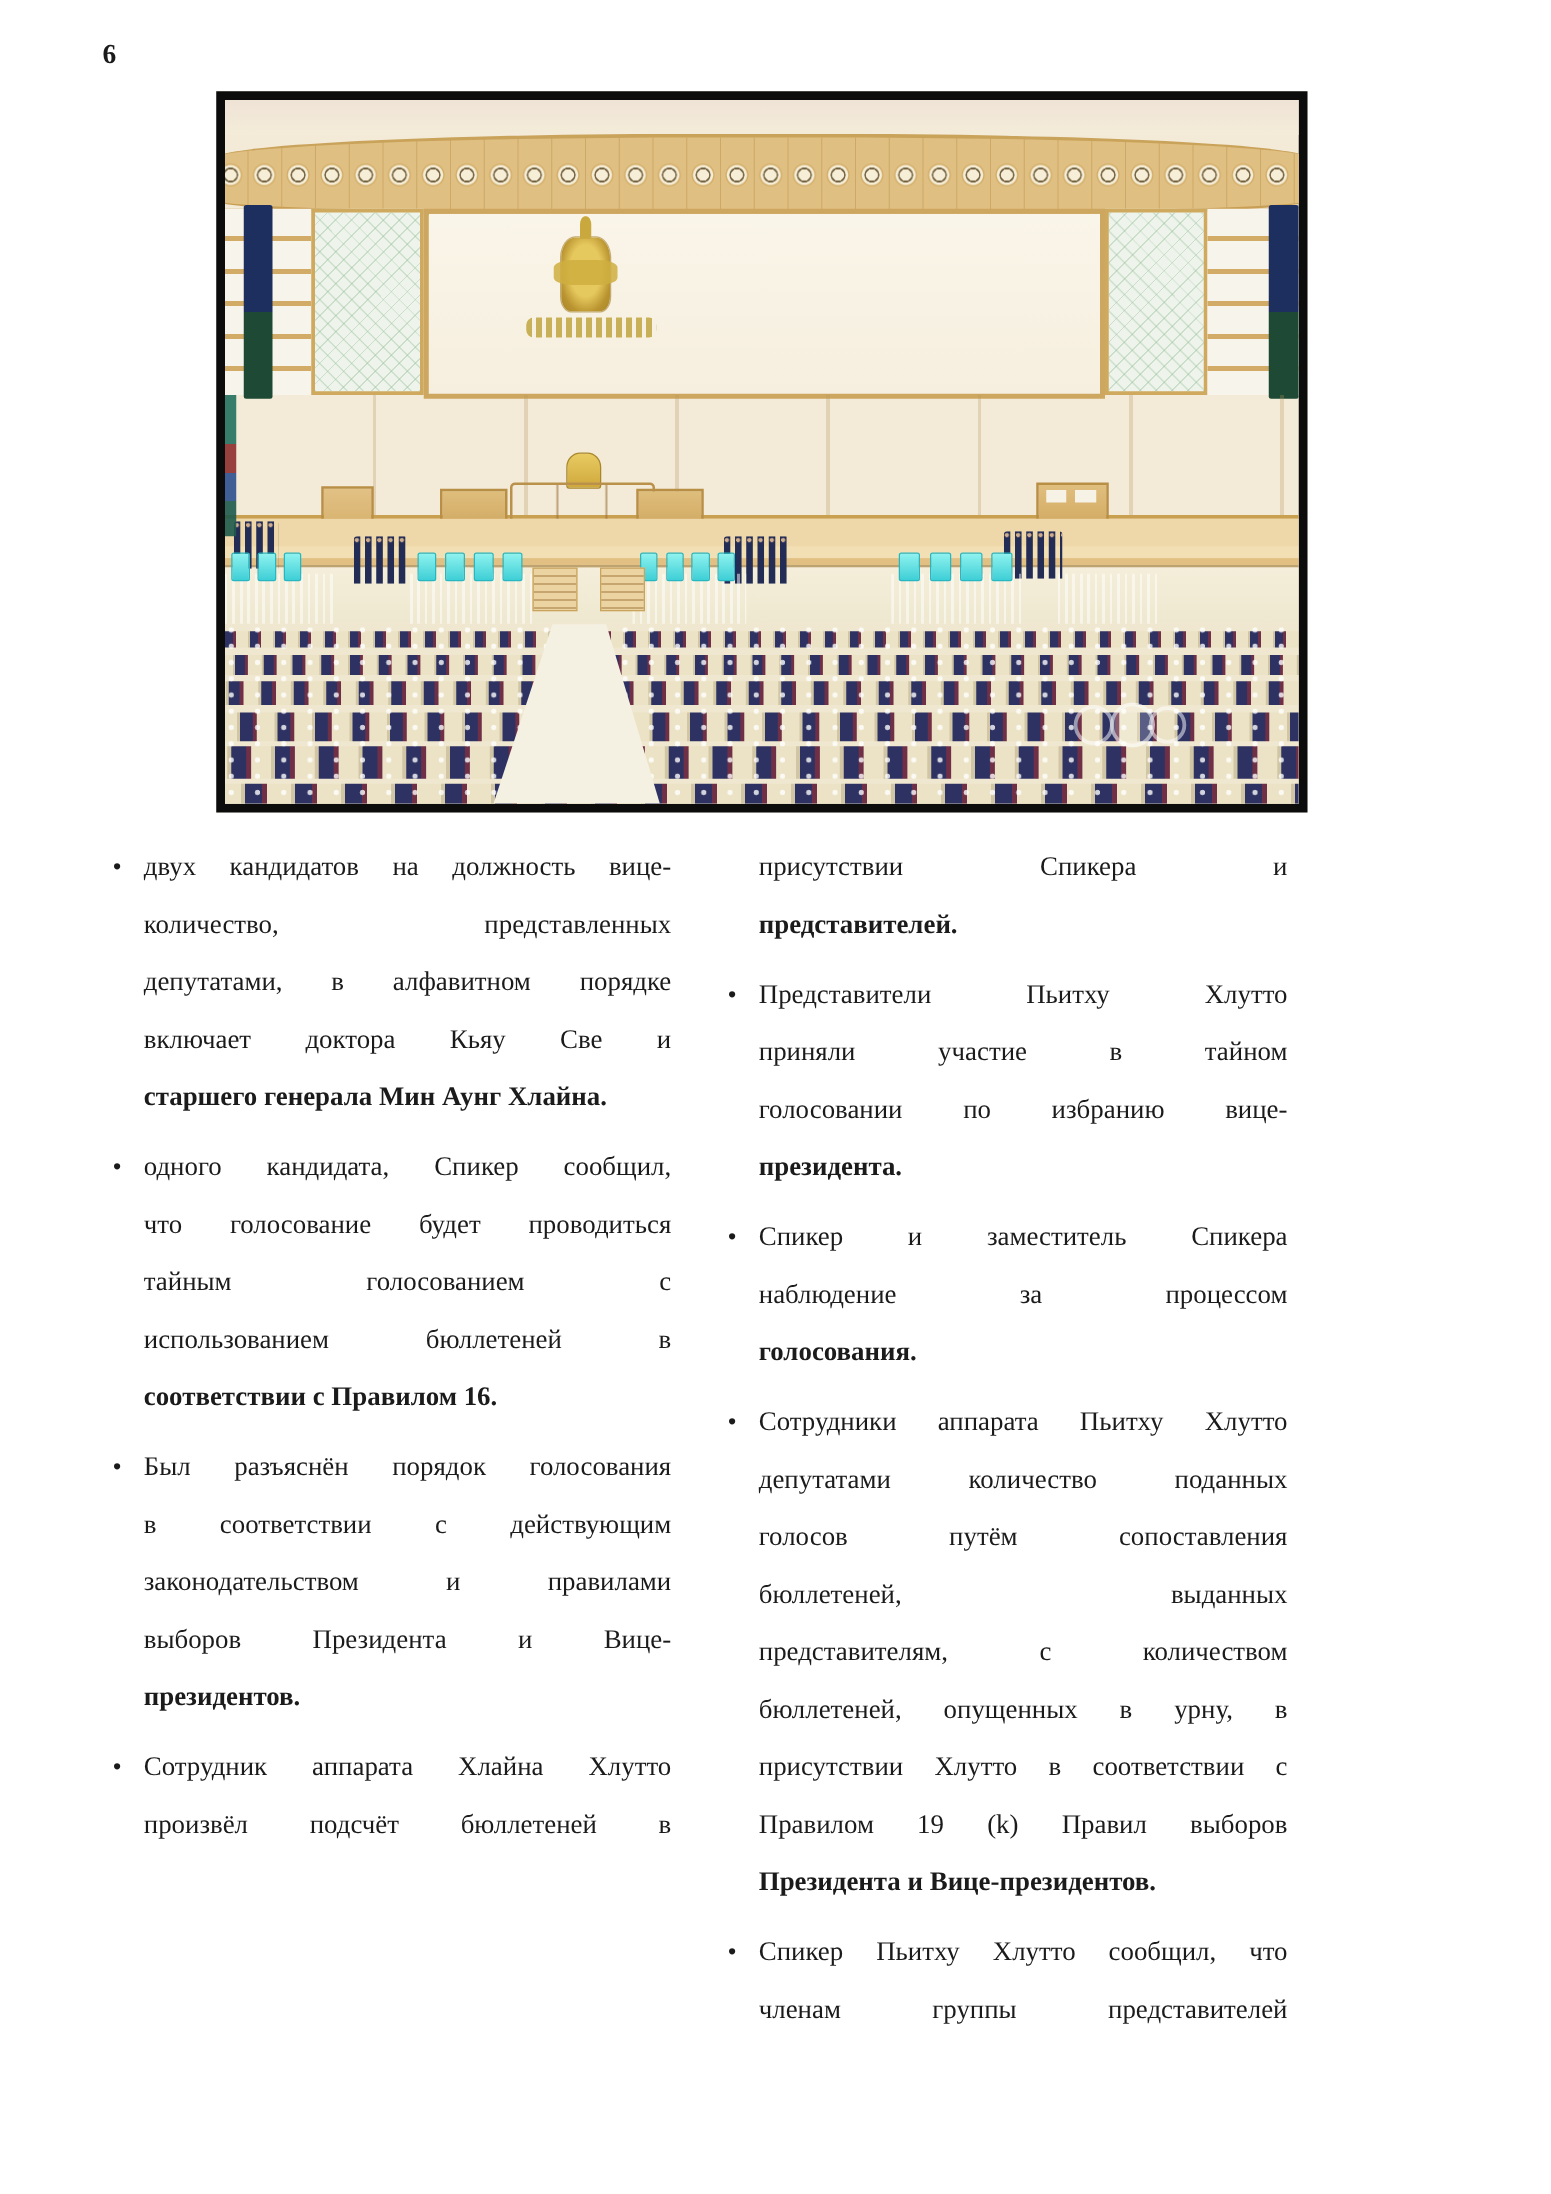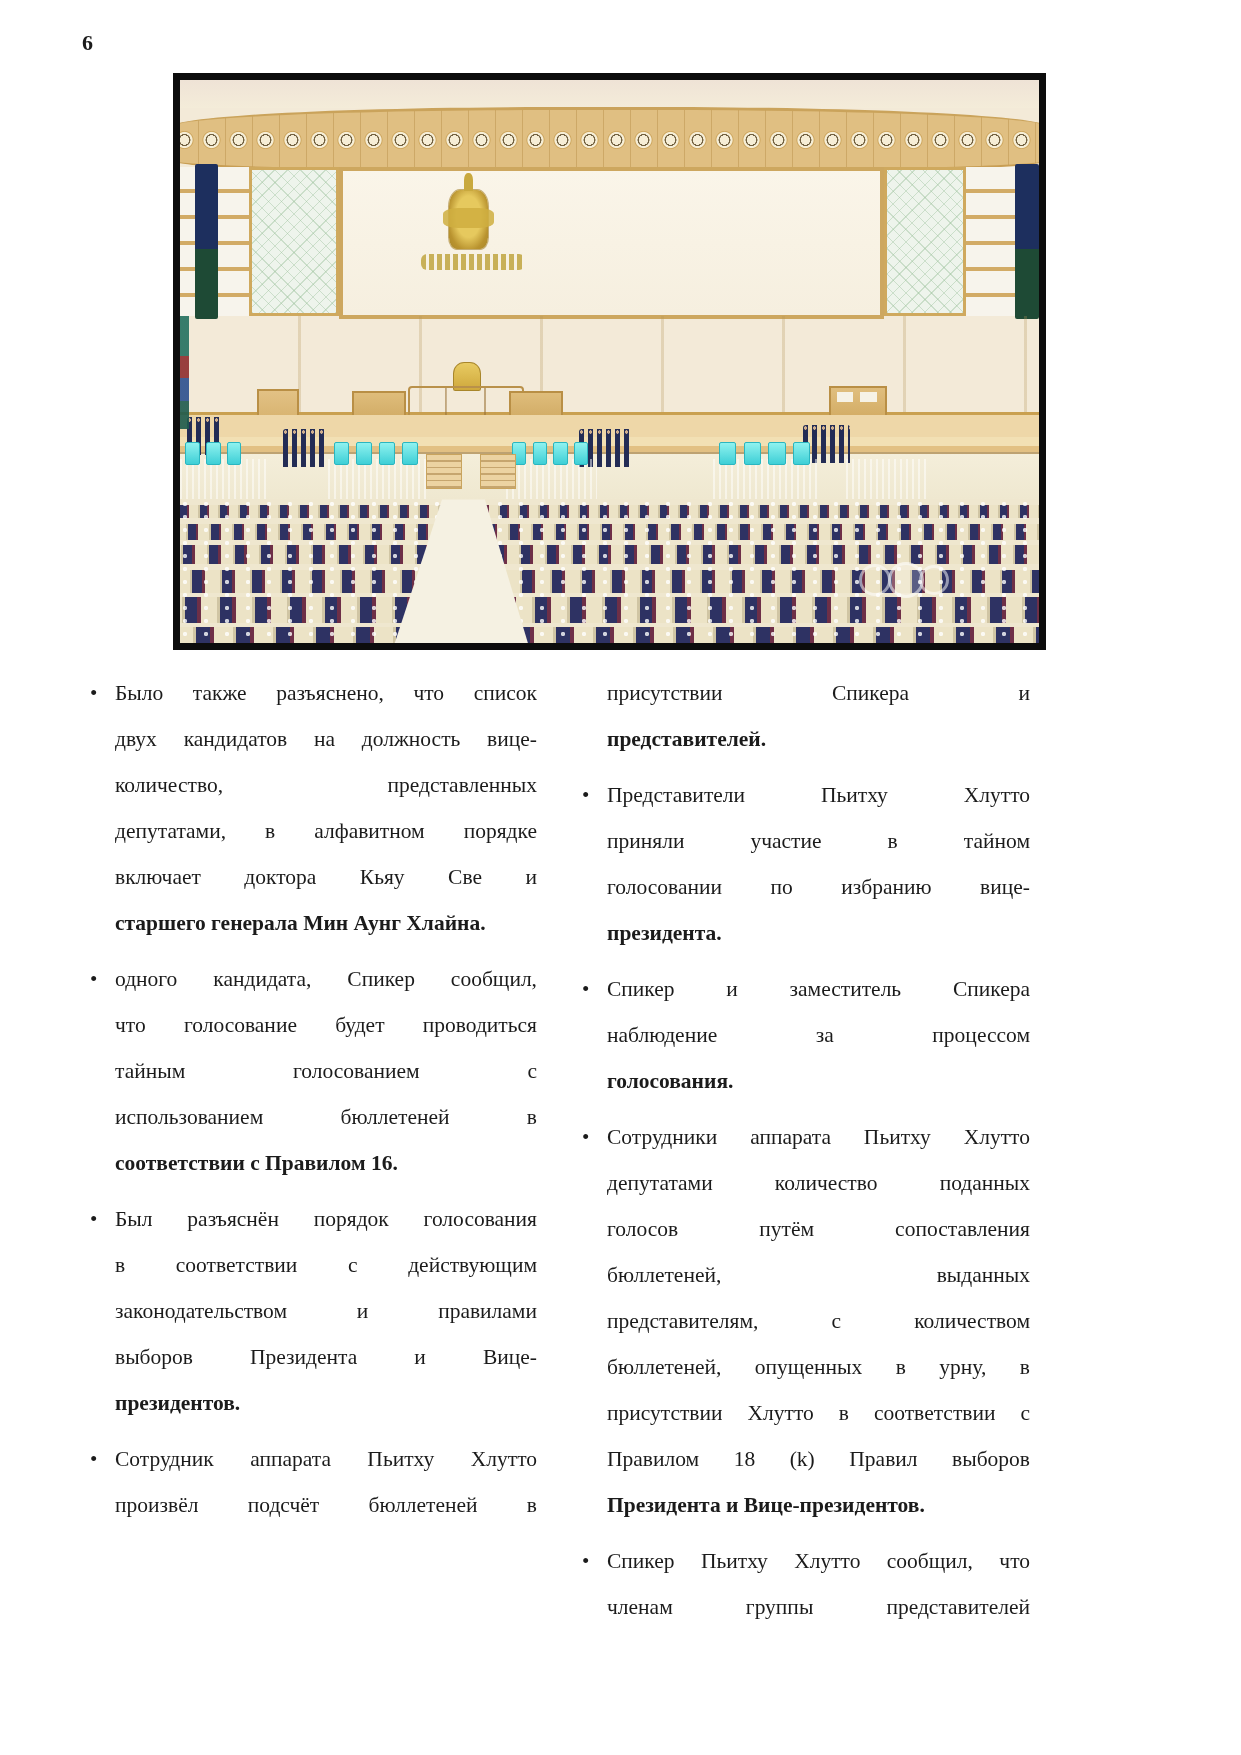--- a/index.html
+++ b/index.html
@@ -207,21 +207,20 @@
       <span class="c1"></span>
         <span class="c2"></span>
         <span class="c3"></span>
     </div>
     <div class="artifact"></div>
   </div>
 
   <div class="col left">
       <div class="para">
         <span class="bullet">•</span>
-        <div class="line">Было также разъяснено, что список</div>
         <div class="line">двух кандидатов на должность вице-</div>
         <div class="line">количество, представленных</div>
         <div class="line">депутатами, в алфавитном порядке</div>
         <div class="line">включает доктора Кьяу Све и</div>
         <div class="line last">старшего генерала Мин Аунг Хлайна.</div>
       </div>
       <div class="para">
         <span class="bullet">•</span>
         <div class="line">одного кандидата, Спикер сообщил,</div>
         <div class="line">что голосование будет проводиться</div>
@@ -232,21 +231,21 @@
       <div class="para">
         <span class="bullet">•</span>
         <div class="line">Был разъяснён порядок голосования</div>
         <div class="line">в соответствии с действующим</div>
         <div class="line">законодательством и правилами</div>
         <div class="line">выборов Президента и Вице-</div>
         <div class="line last">президентов.</div>
       </div>
       <div class="para">
         <span class="bullet">•</span>
-        <div class="line">Сотрудник аппарата Пьитху Хлутто</div>
+        <div class="line">Сотрудник аппарата Хлайна Хлутто</div>
         <div class="line">произвёл подсчёт бюллетеней в</div>
       </div>
     </div>
   <div class="col right">
       <div class="para">
         <div class="line">присутствии Спикера и</div>
         <div class="line last">представителей.</div>
       </div>
       <div class="para">
         <span class="bullet">•</span>
@@ -263,21 +262,21 @@
       </div>
       <div class="para">
         <span class="bullet">•</span>
         <div class="line">Сотрудники аппарата Пьитху Хлутто</div>
         <div class="line">депутатами количество поданных</div>
         <div class="line">голосов путём сопоставления</div>
         <div class="line">бюллетеней, выданных</div>
         <div class="line">представителям, с количеством</div>
         <div class="line">бюллетеней, опущенных в урну, в</div>
         <div class="line">присутствии Хлутто в соответствии с</div>
-        <div class="line">Правилом 18 (k) Правил выборов</div>
+        <div class="line">Правилом 19 (k) Правил выборов</div>
         <div class="line last">Президента и Вице-президентов.</div>
       </div>
       <div class="para">
         <span class="bullet">•</span>
         <div class="line">Спикер Пьитху Хлутто сообщил, что</div>
         <div class="line">членам группы представителей</div>
       </div>
     </div>
 </div>
 

